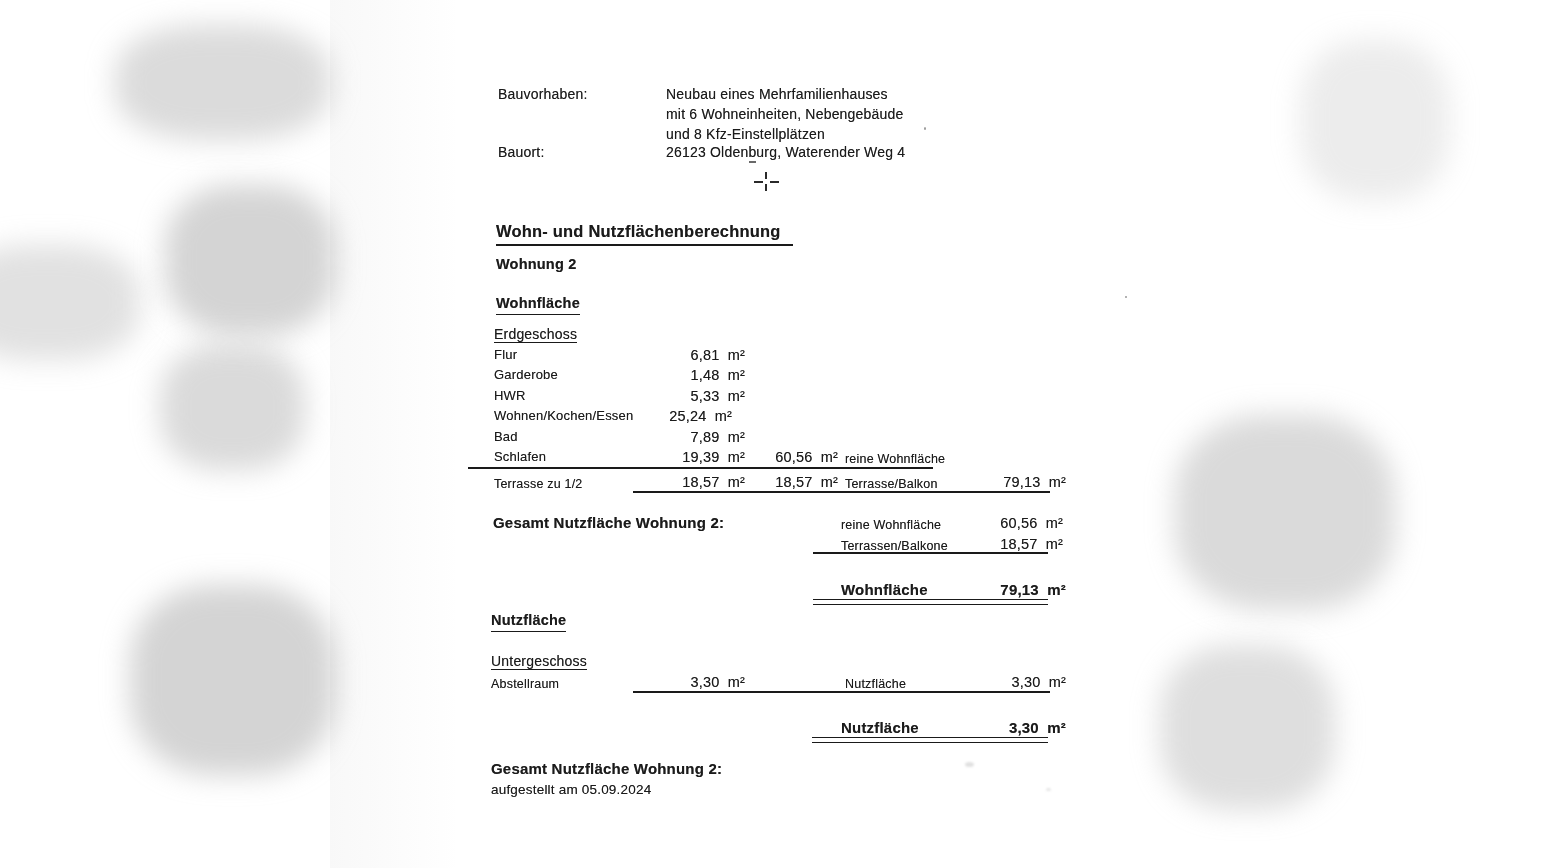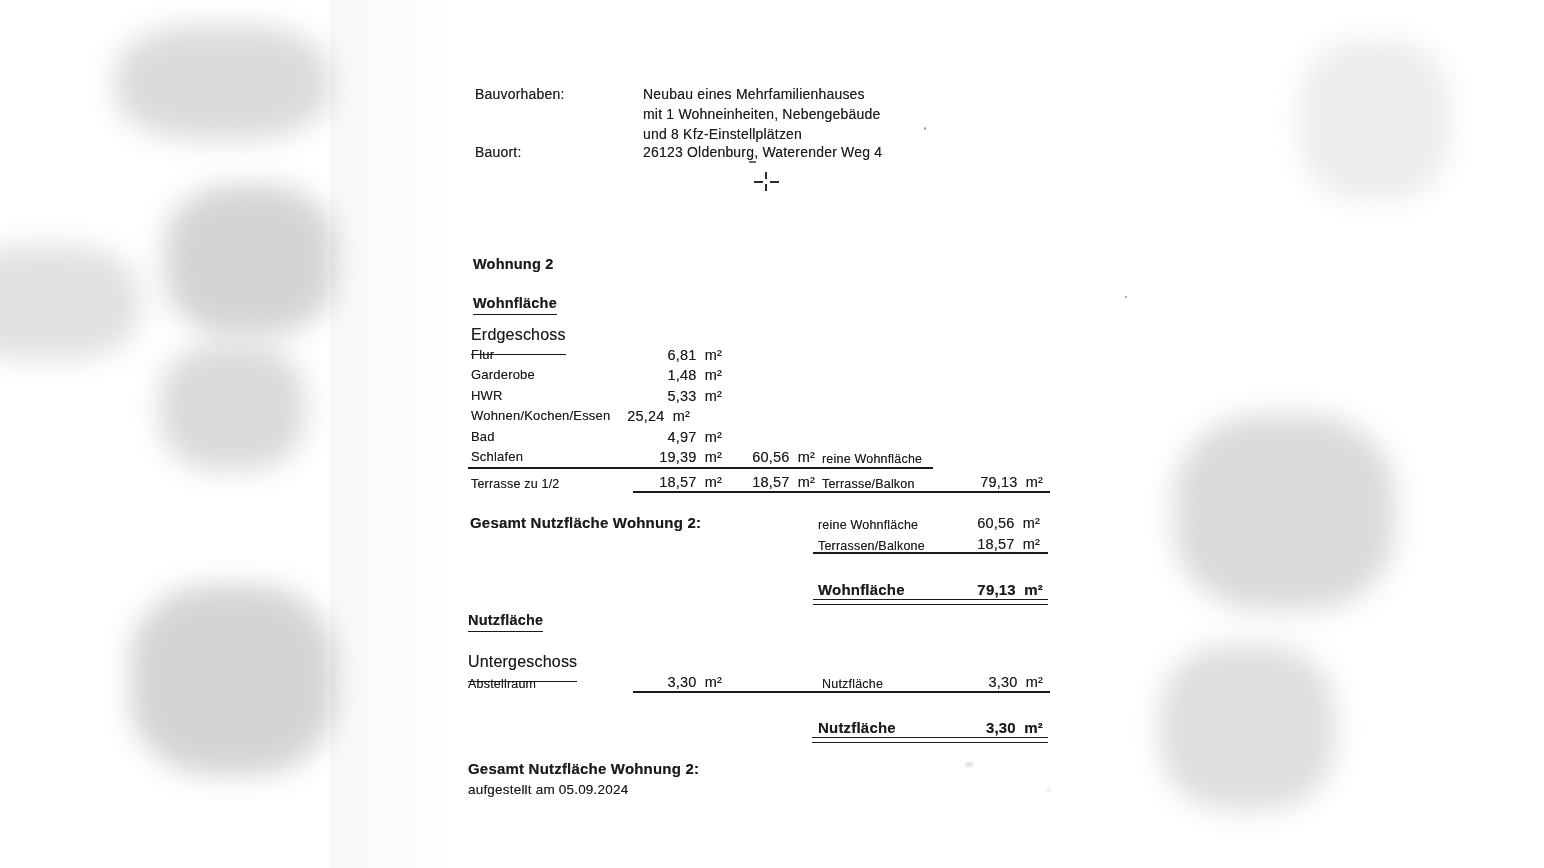--- a/index.html
+++ b/index.html
@@ -5,29 +5,29 @@
   html,body{margin:0;padding:0;background:#ffffff;}
   .screen{
     position:relative;
     width:1544px;height:868px;
     background:#ffffff;
     overflow:hidden;
     font-family:"Liberation Sans","DejaVu Sans",sans-serif;
     color:#1b1b1b;
   }
   .abs{position:absolute;white-space:nowrap;line-height:1.15;}
-  .txt{text-shadow:0 0 .5px rgba(25,25,25,.55);letter-spacing:.2px;}
+  .txt{text-shadow:0 0 .5px rgba(25,25,25,.55);letter-spacing:.2px;margin-left:23px;}
   .t14{font-size:14px;}
   .t13{font-size:13px;}
   .t135{font-size:13.5px;}
   .t125{font-size:12.5px;}
   .t145{font-size:14.5px;}
   .title{font-size:16.5px;font-weight:bold;border-bottom:2px solid #1a1a1a;padding:0 12px 3px 0;}
   .headU{font-size:14.5px;font-weight:bold;border-bottom:1.8px solid #1a1a1a;padding-bottom:2px;}
-  .floorU{font-size:16px;border-bottom:1.4px solid #1a1a1a;padding-bottom:10px;}
+  .floorU{font-size:14px;border-bottom:1.4px solid #1a1a1a;padding-bottom:0;}
   .bold{font-weight:bold;}
   .g15{font-size:15px;font-weight:bold;}
   .val{text-align:right;word-spacing:4px;}
   .hline{position:absolute;border-top:2px solid #1a1a1a;height:0;}
   .dline{position:absolute;height:4px;border-top:1.8px solid #1a1a1a;border-bottom:1.8px solid #1a1a1a;}
   .blob{position:absolute;filter:blur(14px);border-radius:40%;}
   .speck{position:absolute;background:#9a9a9a;border-radius:50%;}
   .markpiece{position:absolute;background:#2a2a2a;}
   .shade{position:absolute;top:0;bottom:0;pointer-events:none;}
 </style>
@@ -41,57 +41,58 @@
   <div class="blob" style="left:165px;top:185px;width:170px;height:150px;background:rgba(165,165,165,.48);"></div>
   <div class="blob" style="left:-45px;top:245px;width:185px;height:115px;background:rgba(175,175,175,.38);"></div>
   <div class="blob" style="left:160px;top:345px;width:145px;height:125px;background:rgba(170,170,170,.44);"></div>
   <div class="blob" style="left:130px;top:585px;width:205px;height:190px;background:rgba(165,165,165,.48);"></div>
   <div class="blob" style="left:1175px;top:415px;width:220px;height:195px;background:rgba(170,170,170,.44);"></div>
   <div class="blob" style="left:1160px;top:645px;width:175px;height:165px;background:rgba(172,172,172,.40);"></div>
   <div class="blob" style="left:1300px;top:40px;width:150px;height:160px;background:rgba(185,185,185,.28);"></div>
 
   <div class="abs txt t14" style="left:475px;top:86px;">Bauvorhaben:</div>
   <div class="abs txt t14" style="left:643px;top:86px;">Neubau eines Mehrfamilienhauses</div>
-  <div class="abs txt t14" style="left:643px;top:106px;">mit 1 Wohneinheiten, Nebengebäude</div>
+  <div class="abs txt t14" style="left:643px;top:106px;">mit 6 Wohneinheiten, Nebengebäude</div>
   <div class="abs txt t14" style="left:643px;top:126px;">und 8 Kfz-Einstellplätzen</div>
   <div class="abs txt t14" style="left:475px;top:144px;">Bauort:</div>
   <div class="abs txt t14" style="left:643px;top:144px;">26123 Oldenburg, Waterender Weg 4</div>
 
   <div>
     <div class="markpiece" style="left:754px;top:181px;width:9px;height:2px;"></div>
     <div class="markpiece" style="left:770px;top:181px;width:9px;height:2px;"></div>
     <div class="markpiece" style="left:765px;top:172px;width:2px;height:7px;"></div>
     <div class="markpiece" style="left:765px;top:184px;width:2px;height:7px;"></div>
     <div class="markpiece" style="left:749px;top:161px;width:7px;height:2px;opacity:.7;"></div>
   </div>
 
+  <div class="abs txt title" style="left:473px;top:222px;">Wohn- und Nutzflächenberechnung</div>
   <div class="abs txt t145 bold" style="left:473px;top:256px;">Wohnung 2</div>
 
   <div class="abs txt headU" style="left:473px;top:295px;">Wohnfläche</div>
   <div class="abs txt floorU" style="left:471px;top:326px;">Erdgeschoss</div>
 
   <div>
     <div class="abs txt t13" style="left:471px;top:348px;">Flur</div>
     <div class="abs txt t145 val" style="left:560px;top:347px;width:162px;">6,81 m²</div>
   </div>
   <div>
     <div class="abs txt t13" style="left:471px;top:368px;">Garderobe</div>
     <div class="abs txt t145 val" style="left:560px;top:367px;width:162px;">1,48 m²</div>
   </div>
   <div>
     <div class="abs txt t13" style="left:471px;top:389px;">HWR</div>
     <div class="abs txt t145 val" style="left:560px;top:388px;width:162px;">5,33 m²</div>
   </div>
   <div>
     <div class="abs txt t13" style="left:471px;top:409px;">Wohnen/Kochen/Essen</div>
-    <div class="abs txt t145 val" style="left:528px;top:408px;width:162px;">25,24 m²</div>
+    <div class="abs txt t145 val" style="left:547px;top:408px;width:162px;">25,24 m²</div>
   </div>
   <div>
     <div class="abs txt t13" style="left:471px;top:430px;">Bad</div>
-    <div class="abs txt t145 val" style="left:560px;top:429px;width:162px;">4,97 m²</div>
+    <div class="abs txt t145 val" style="left:560px;top:429px;width:162px;">7,89 m²</div>
   </div>
   <div>
     <div class="abs txt t13" style="left:471px;top:450px;">Schlafen</div>
     <div class="abs txt t145 val" style="left:560px;top:449px;width:162px;">19,39 m²</div>
     <div class="abs txt t145 val" style="left:690px;top:449px;width:125px;">60,56 m²</div>
     <div class="abs txt t125" style="left:822px;top:452px;">reine Wohnfläche</div>
   </div>
   <div class="hline" style="left:468px;top:467px;width:465px;"></div>
 
   <div>

